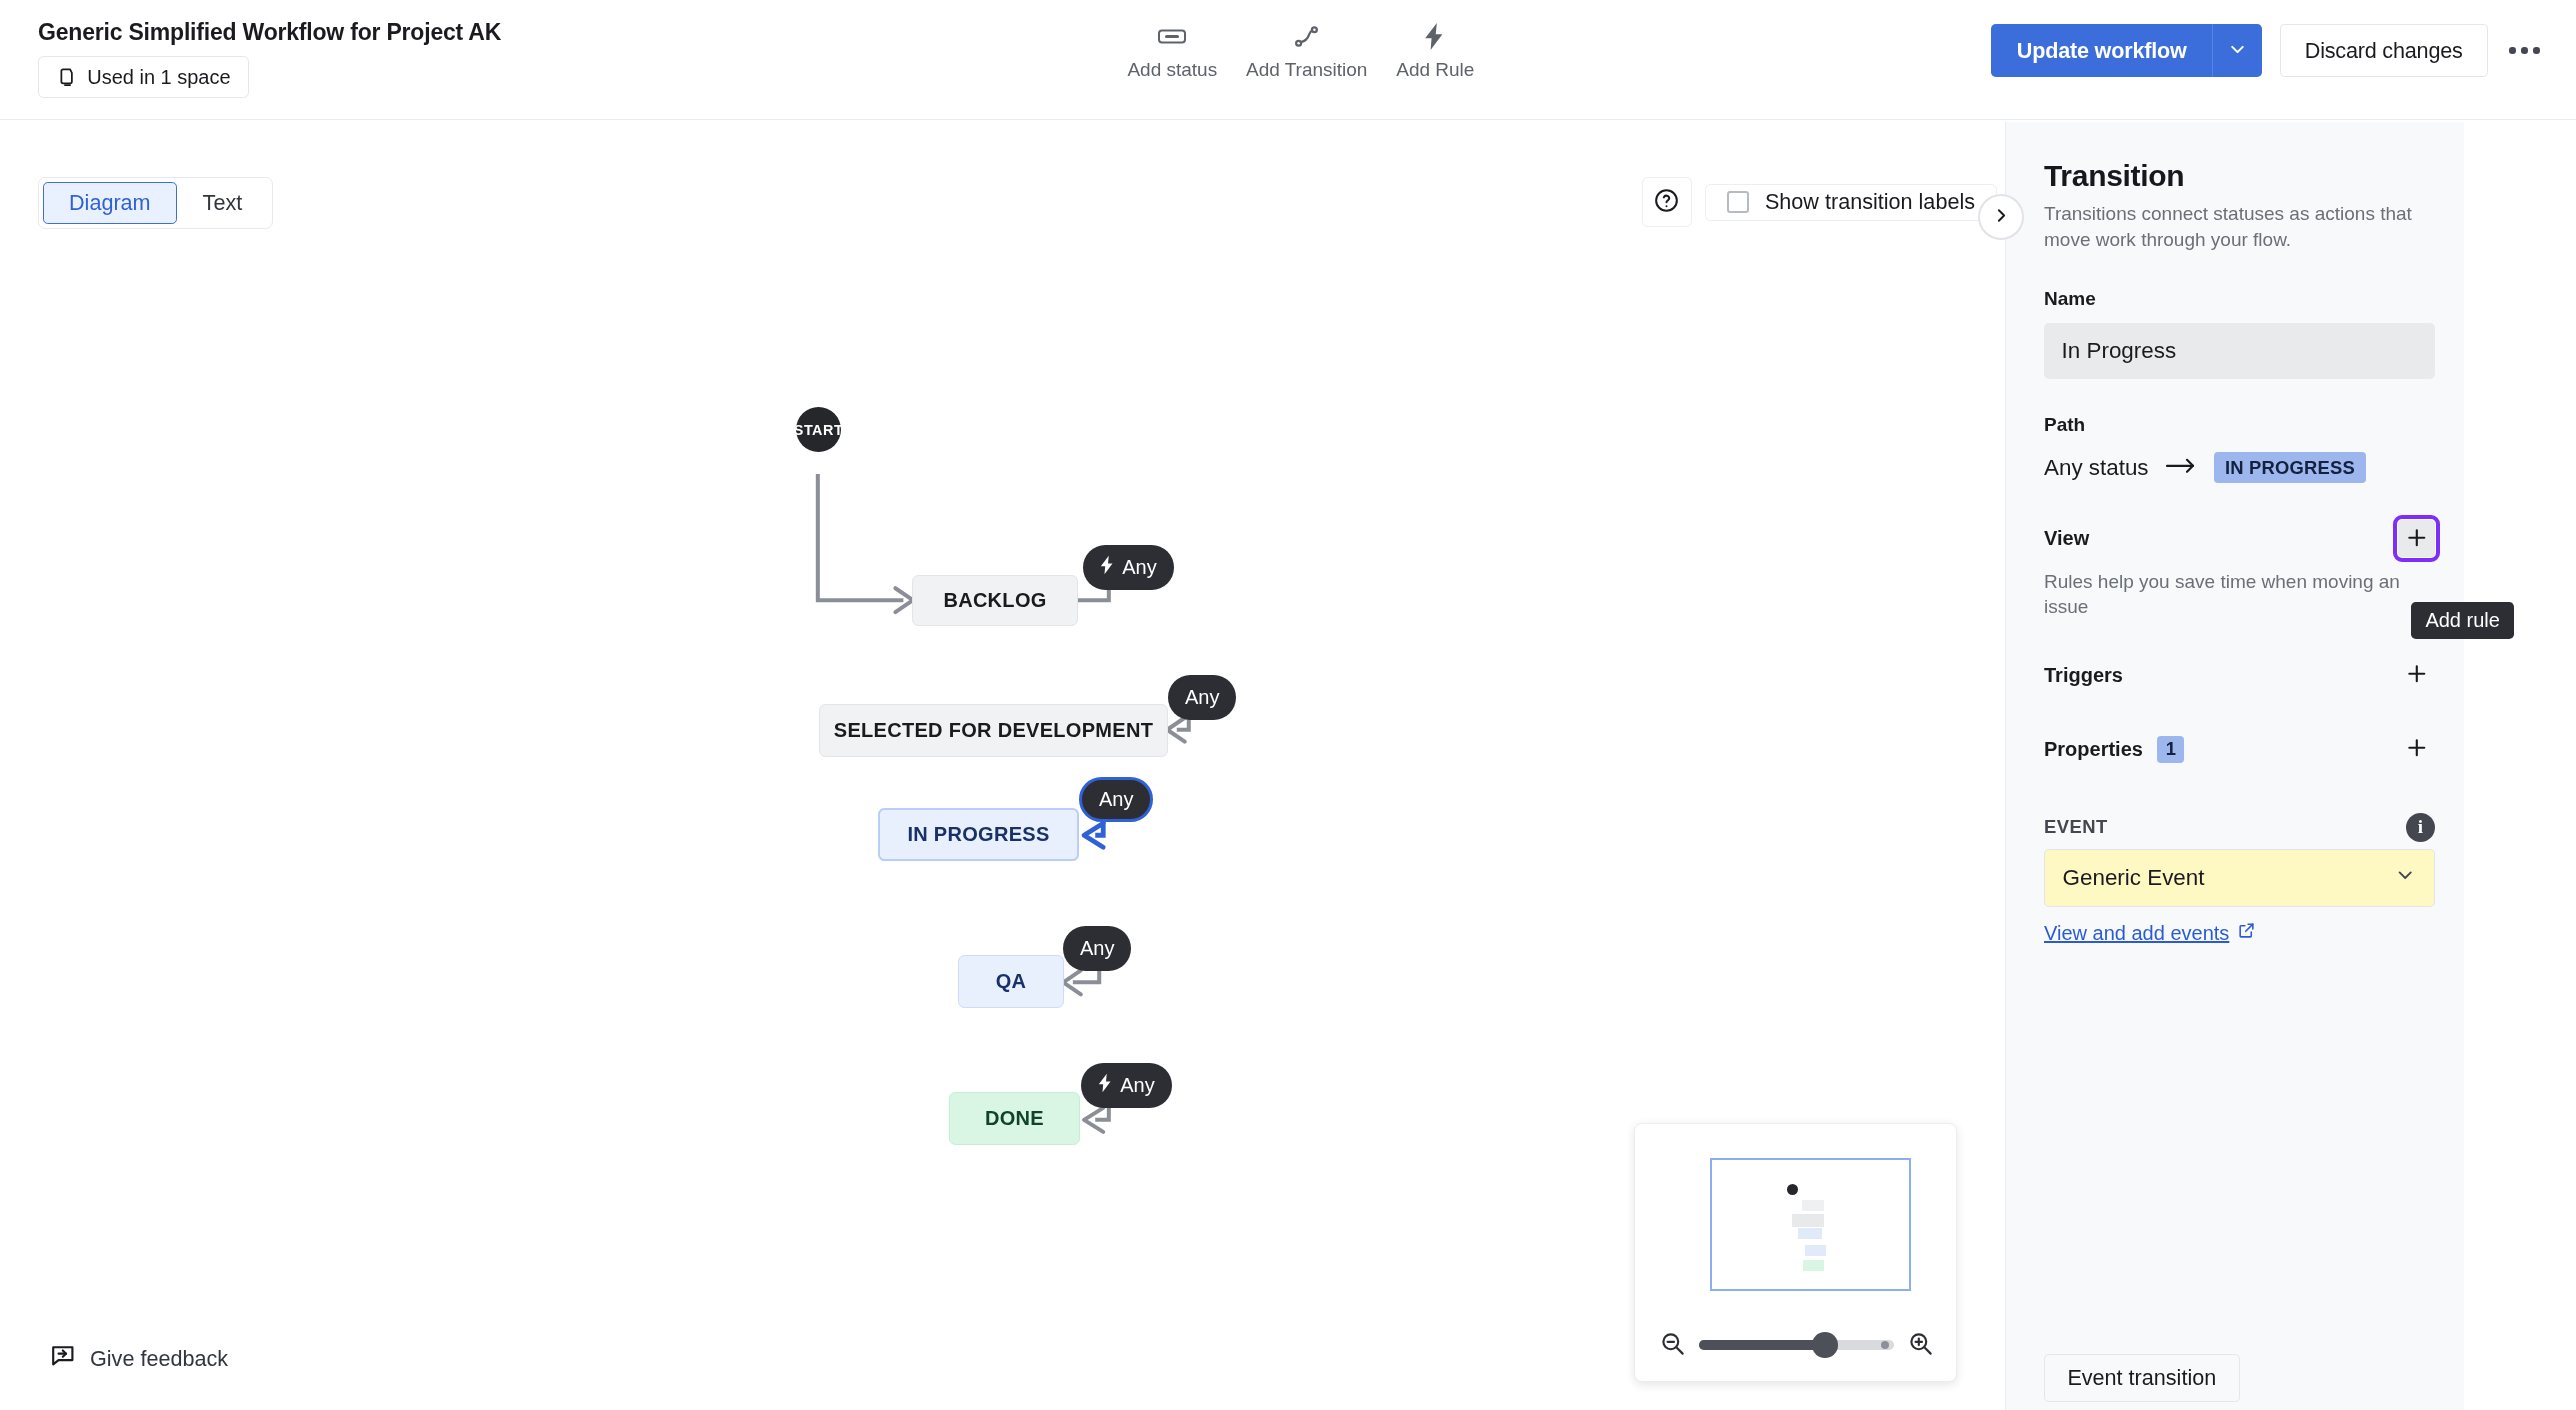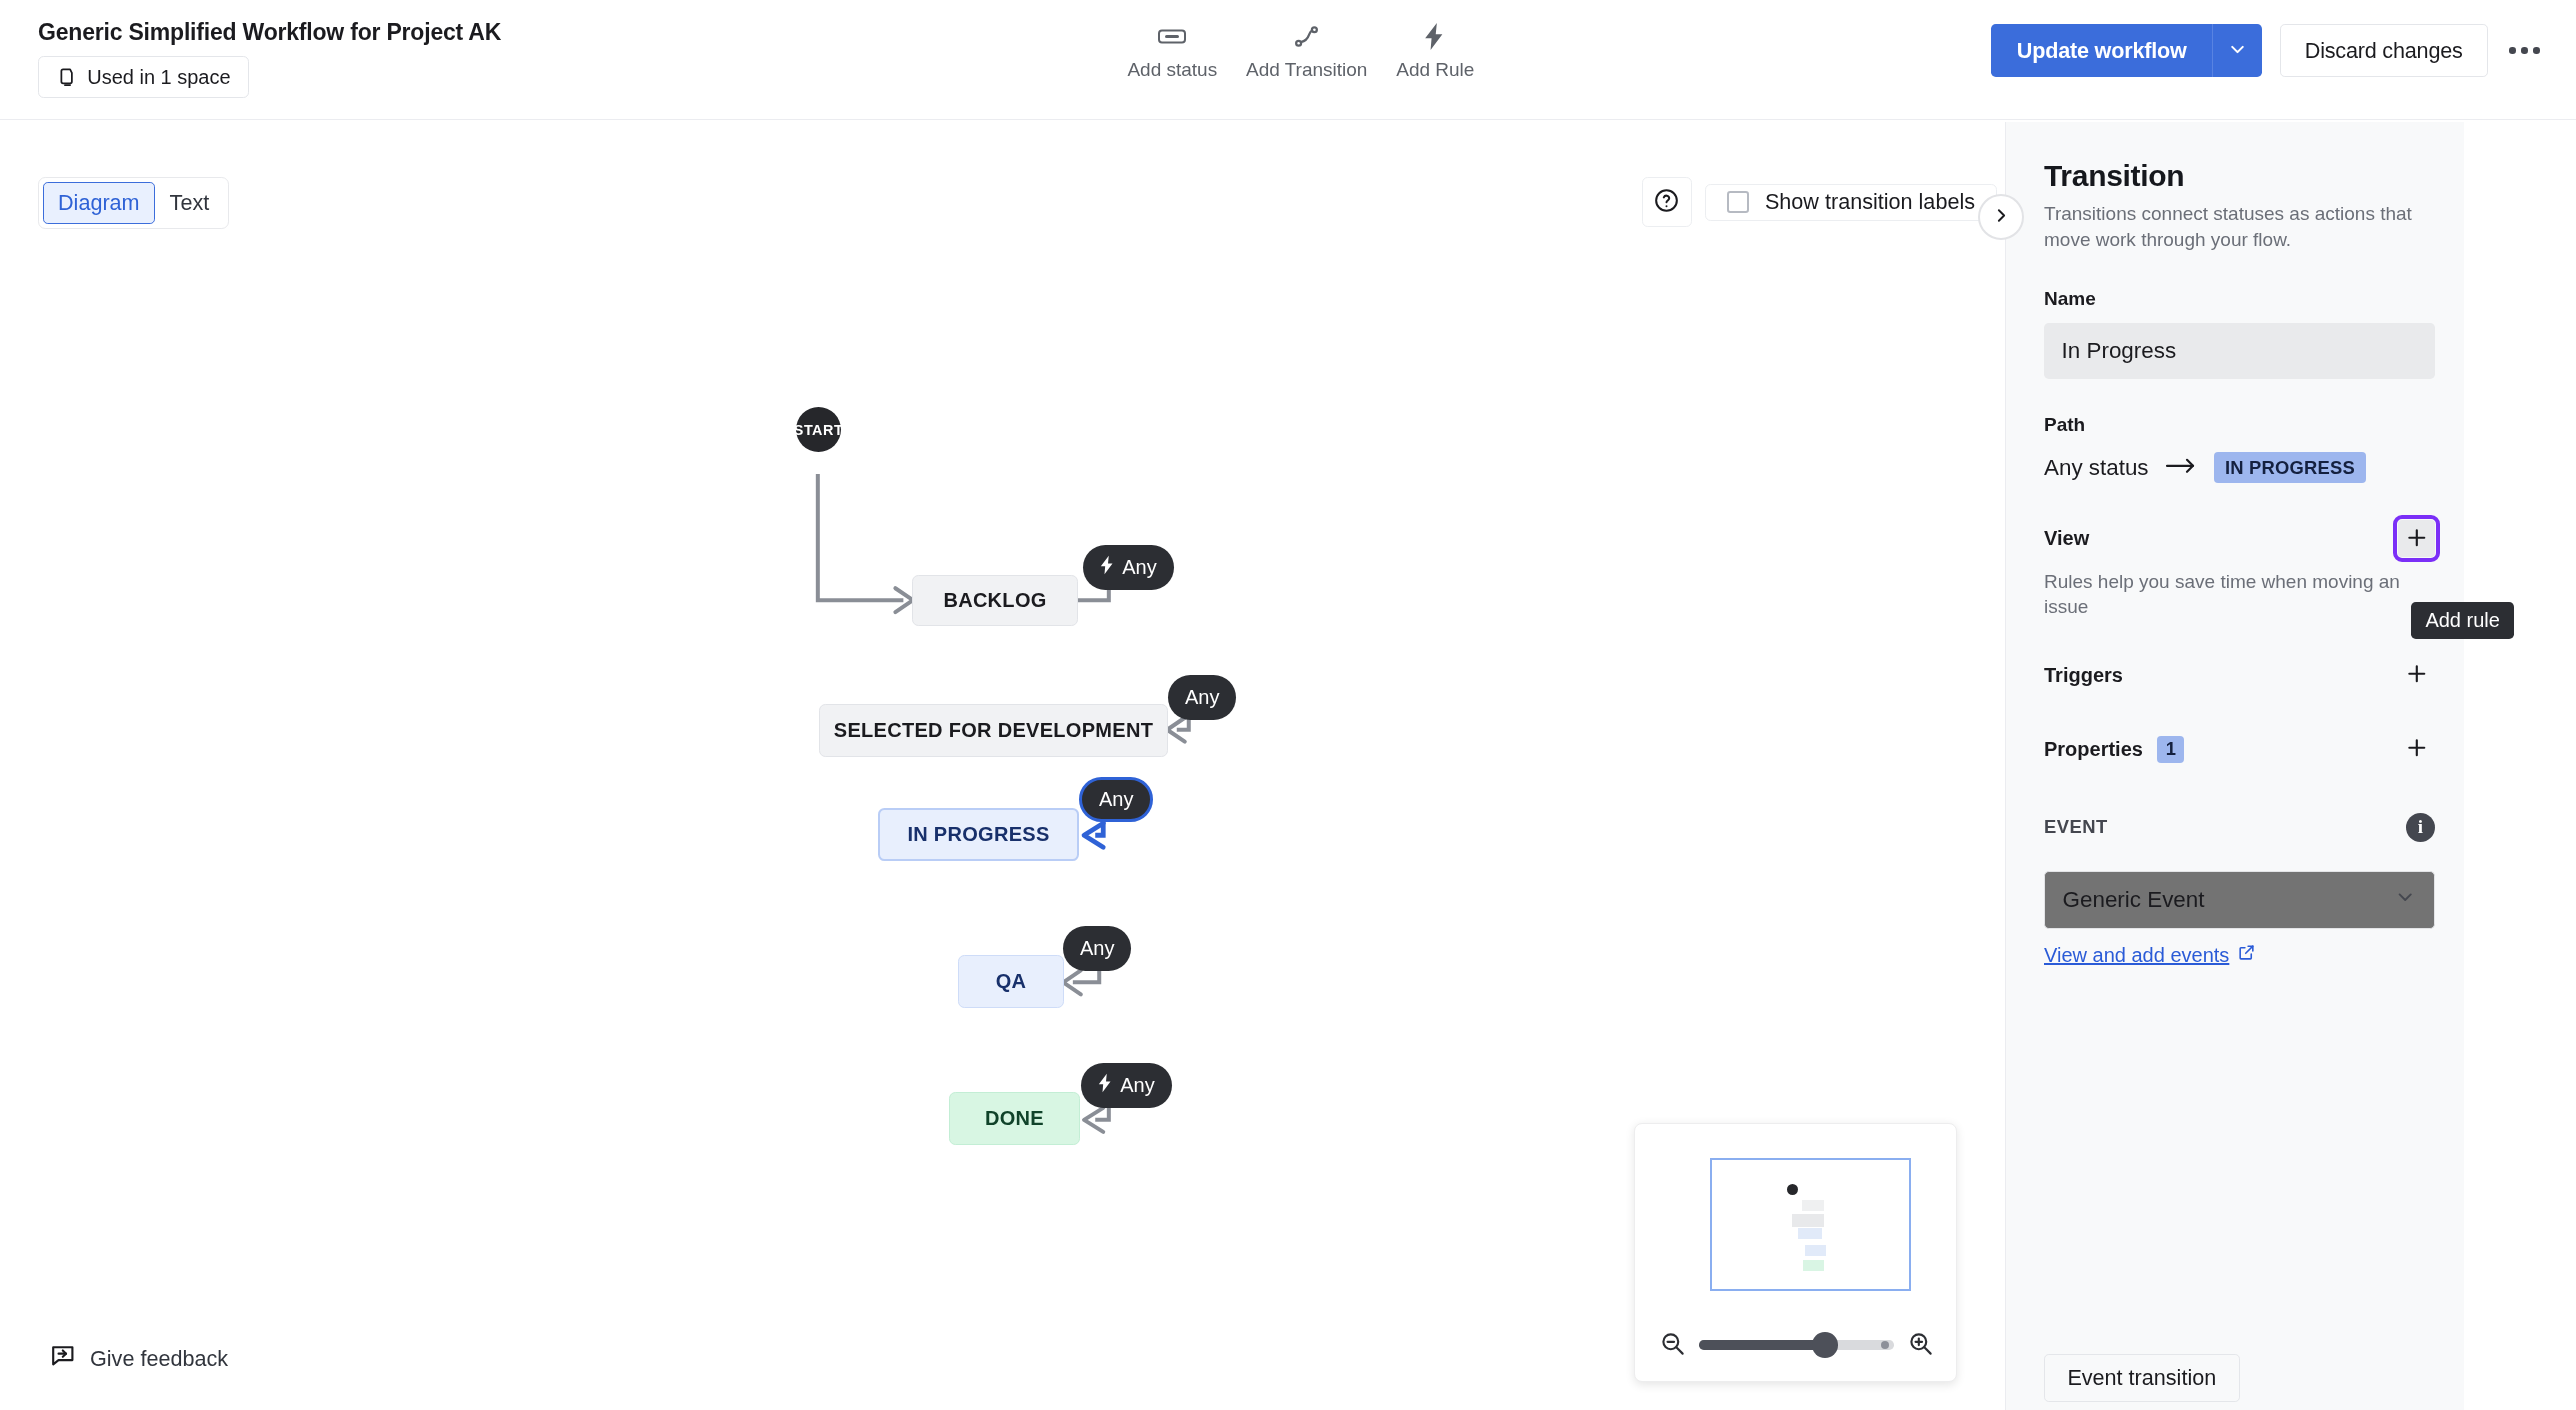--- a/index.html
+++ b/index.html
@@ -80,21 +80,21 @@
     position: absolute; left: 0; top: 122px; width: 2005px; height: 1289px;
     background: #ffffff; overflow: hidden;
   }
 
   .seg-ctl {
     position: absolute; left: 38px; top: 177px;
     display: inline-flex; padding: 4px;
     border: 1.6px solid #e8e9ec; border-radius: 7.2px; background: #fff;
   }
   .seg {
-    height: 42px; padding: 0 14px; display:flex; align-items:center; justify-content:center;
+    height: 42px; padding: 0 25px; display:flex; align-items:center; justify-content:center;
     font-size: 21.6px; border-radius: 4.8px; border: 1.6px solid transparent;
     color: #31353d; cursor: pointer; background: none;
     font-family: "Liberation Sans", sans-serif;
   }
   .seg.active { background: #e9f0fe; border-color: #3b6ddb; color: #2f62d6; }
 
   .canvas-tools { position: absolute; right: 579px; top: 177px; display: flex; align-items: center; gap: 12.8px; }
   .help-btn {
     width: 50px; height: 50px; border: 1.6px solid #eceef1; border-radius: 5.6px; background: #fff;
     display:flex; align-items:center; justify-content:center; cursor: pointer;
@@ -215,21 +215,21 @@
   }
 
   .evt-label { margin-top: 45px; display: flex; align-items: center; justify-content: space-between; }
   .evt-label h4 { font-size: 18.4px; font-weight: 700; color: #44474f; letter-spacing: 0.5px; }
   .info-ico {
     width: 29px; height: 29px; border-radius: 50%; background: #44474f; color: #fff;
     display:flex; align-items:center; justify-content:center;
     font-size: 19px; font-weight: 700; font-family: "Liberation Serif", serif; cursor: pointer;
   }
   .evt-select {
-    margin-top: 29px; height: 58px; background: #737373; border: 1.6px solid #e3e4e7; border-radius: 4.8px;
+    margin-top: 7px; height: 58px; background: #fef9c3; border: 1.6px solid #e3e4e7; border-radius: 4.8px;
     display: flex; align-items: center; justify-content: space-between; padding: 0 17.6px;
     font-size: 22.4px; color: #1b1b1f; cursor: pointer;
   }
   .evt-link {
     margin-top: 14.4px; display: inline-flex; align-items: center; gap: 8px;
     color: #2a5bd7; font-size: 20px; text-decoration: underline; cursor: pointer;
   }
   .del-btn {
     position: absolute; left: 2044px; top: 1354px;
     height: 48px; padding: 0 22.4px;

